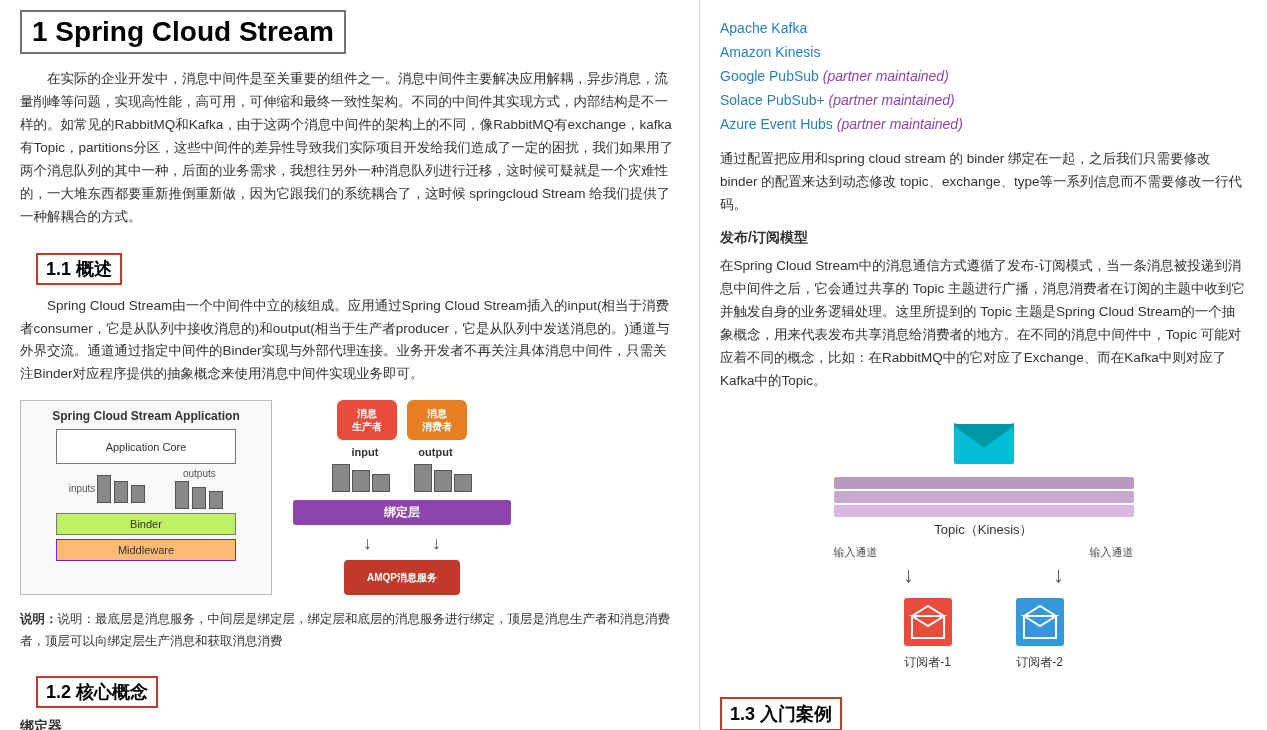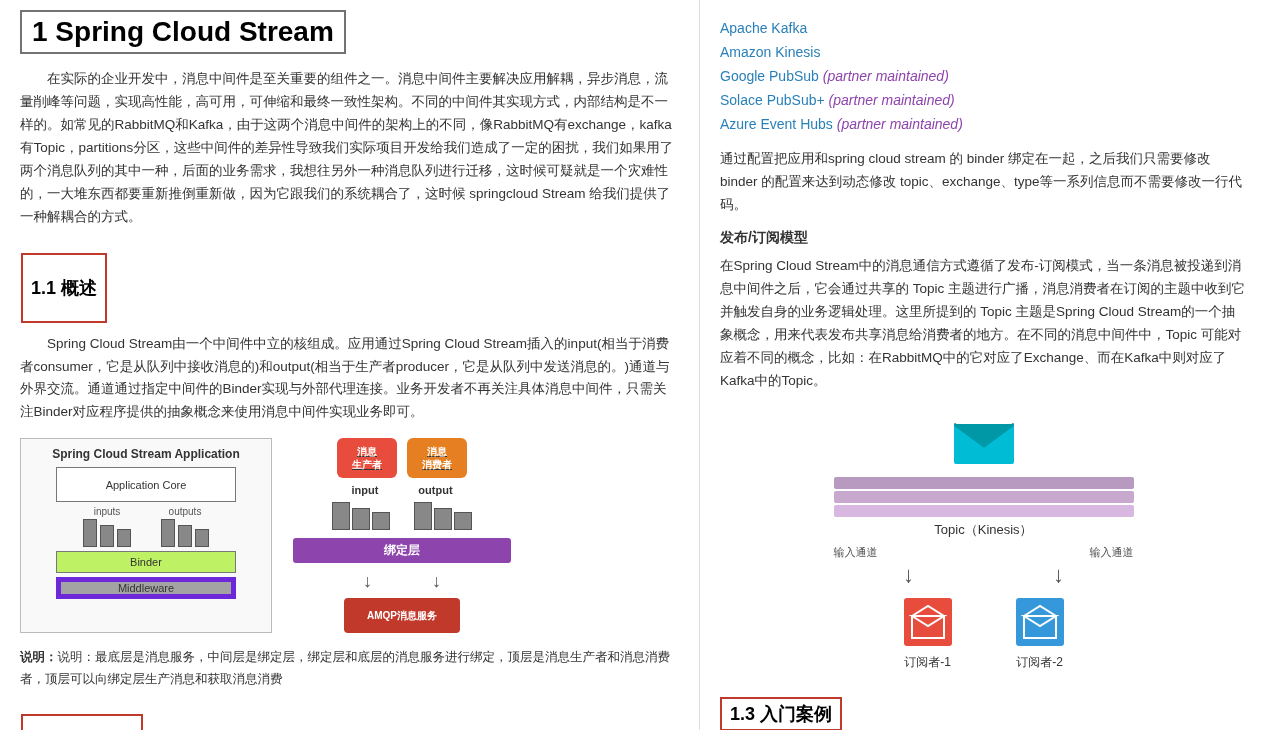--- a/index.html
+++ b/index.html
@@ -32,25 +32,25 @@
       font-size: 28px;
       font-weight: bold;
       color: #000;
       margin-bottom: 14px;
     }
 
     
     .section-heading {
       border: 2px solid #c0392b;
       display: inline-block;
-      padding: 21px 8px;
+      padding: 2px 8px;
       font-size: 18px;
       font-weight: bold;
       color: #000;
-      margin: 14px 0 10px 1px;
+      margin: 14px 0 10px 16px;
     }
 
     
     .para {
       line-height: 1.7;
       margin-bottom: 10px;
       text-indent: 2em;
       font-size: 13.5px;
     }
 
@@ -123,43 +123,42 @@
       display: flex;
       align-items: center;
       justify-content: center;
       font-size: 11px;
       background: #bef264;
       margin-bottom: 4px;
     }
     .arch-middleware {
       width: 180px;
       height: 22px;
-      border: 5px solid #6d28d9;
+      border: 1px solid #6d28d9;
       display: flex;
       align-items: center;
       justify-content: center;
       font-size: 11px;
-      background: #a3a3a3;
+      background: #fdba74;
     }
 
     
     .binding-diagram {
       width: 220px;
       height: 195px;
       display: flex;
       flex-direction: column;
       align-items: center;
       justify-content: flex-start;
       gap: 4px;
     }
     .binding-top {
       display: flex;
       gap: 10px;
       align-items: flex-start;
-      text-decoration: underline;
     }
     .msg-box {
       width: 60px;
       height: 40px;
       border-radius: 6px;
       display: flex;
       align-items: center;
       justify-content: center;
       font-size: 11px;
       color: #fff;
@@ -325,21 +324,21 @@
   <div class="section-heading">1.1 概述</div>
   <p class="para">Spring Cloud Stream由一个中间件中立的核组成。应用通过Spring Cloud Stream插入的input(相当于消费者consumer，它是从队列中接收消息的)和output(相当于生产者producer，它是从队列中发送消息的。)通道与外界交流。通道通过指定中间件的Binder实现与外部代理连接。业务开发者不再关注具体消息中间件，只需关注Binder对应程序提供的抽象概念来使用消息中间件实现业务即可。</p>
 
   
   <div class="diagram-row">
 
     <div class="arch-diagram">
       <div class="arch-title">Spring Cloud Stream Application</div>
       <div class="arch-core">Application Core</div>
       <div class="arch-pipes-row">
-        <div style="display:flex;flex-direction:column;align-items:center;gap:2px;">
+        <div style="display:flex;flex-direction:row;align-items:center;gap:2px;">
           <span class="arch-pipes-label">inputs</span>
           <div class="pipes">
             <div class="pipe pipe-1"></div>
             <div class="pipe pipe-2"></div>
             <div class="pipe pipe-3"></div>
           </div>
         </div>
         <div style="display:flex;flex-direction:column;align-items:center;gap:2px;">
           <span class="arch-pipes-label">outputs</span>
           <div class="pipes">

